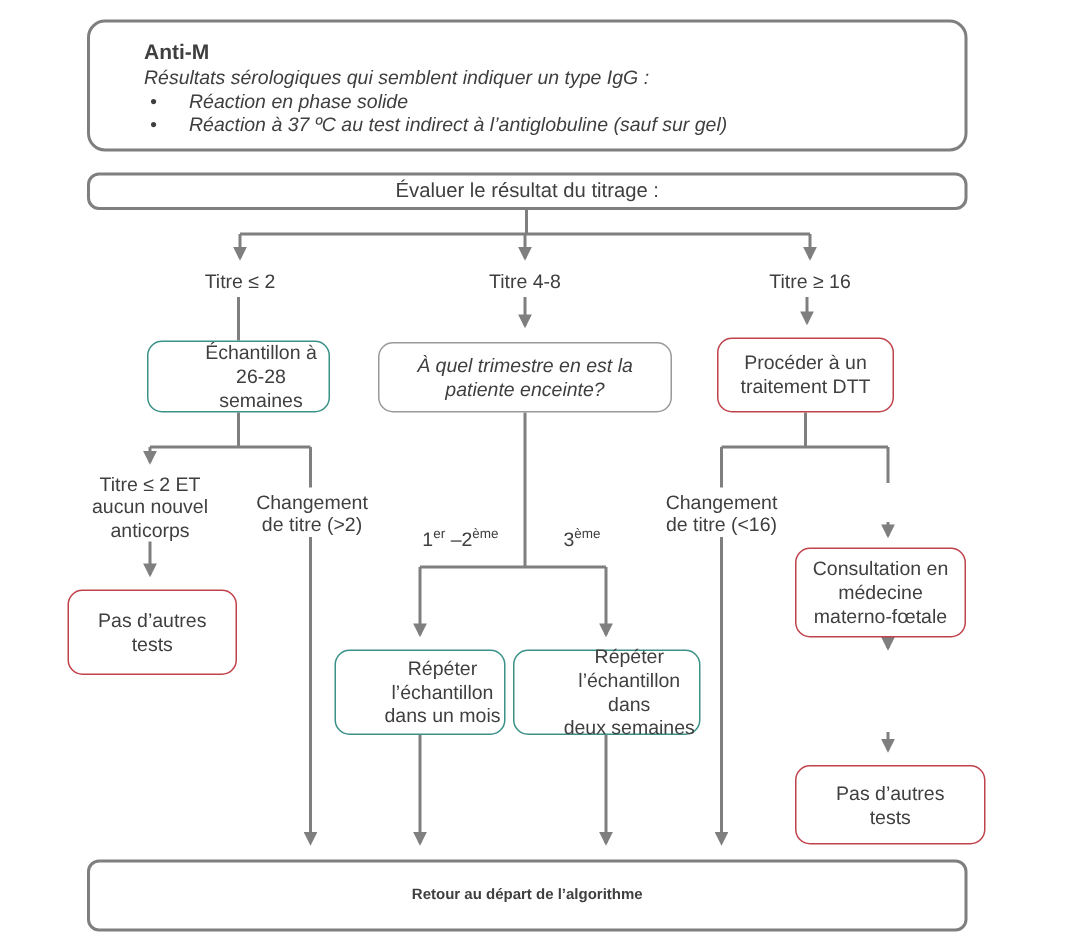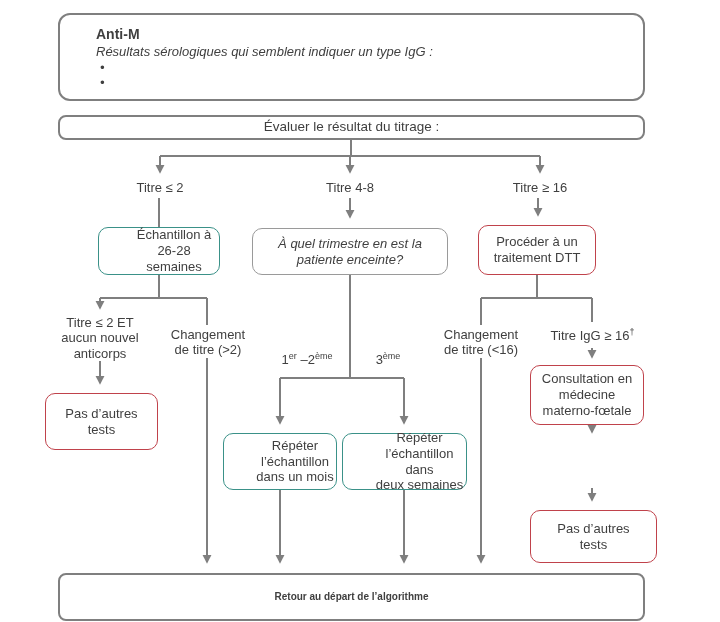--- a/index.html
+++ b/index.html
@@ -78,23 +78,25 @@
     <path class="cline" d="M592 425 V432" marker-end="url(#arrow)"></path>
     <path class="cline" d="M592 488 V500" marker-end="url(#arrow)"></path>
   </svg>
 
   <div class="header-box">
     <div class="header-title">Anti-M</div>
     <div class="header-sub">Résultats sérologiques qui semblent indiquer un type IgG :</div>
     <ul class="bullet-list">
       <li>
         <span class="bullet-dot">•</span>
+        <span>Réaction en phase solide</span>
       </li>
       <li>
         <span class="bullet-dot">•</span>
+        <span>Réaction à 37 ºC au test indirect à l’antiglobuline (sauf sur gel)</span>
       </li>
     </ul>
   </div>
 
   <div class="box gray-border evaluate-box">Évaluer le résultat du titrage :</div>
 
   <div class="lbl" style="left:115px;top:180px;width:90px;">Titre ≤ 2</div>
   <div class="lbl" style="left:305px;top:180px;width:90px;">Titre 4-8</div>
   <div class="lbl" style="left:495px;top:180px;width:90px;">Titre ≥ 16</div>
 
@@ -116,21 +118,20 @@
 l’échantillon
 dans un mois</div>
   <div class="box teal-border" style="left:342px;top:433px;width:125px;height:57px;">Répéter
 l’échantillon dans
 deux semaines</div>
 
   <div class="box red-border" style="left:478px;top:225px;width:118px;height:50px;">Procéder à un
 traitement DTT</div>
   <div class="lbl" style="left:426px;top:327px;width:110px;">Changement
 de titre (&lt;16)</div>
-  <div class="lbl" style="left:530px;top:328px;width:125px;white-space:nowrap;"><span>Titre IgG ≥ 16</span><sup>†</sup></div>
   <div class="box red-border" style="left:530px;top:365px;width:114px;height:60px;">Consultation en
 médecine
 materno-fœtale</div>
   <div class="box red-border" style="left:530px;top:510px;width:127px;height:53px;">Pas d’autres
 tests</div>
 
   <div class="box gray-border footer-box">Retour au départ de l’algorithme</div>
 
 </div>
 

